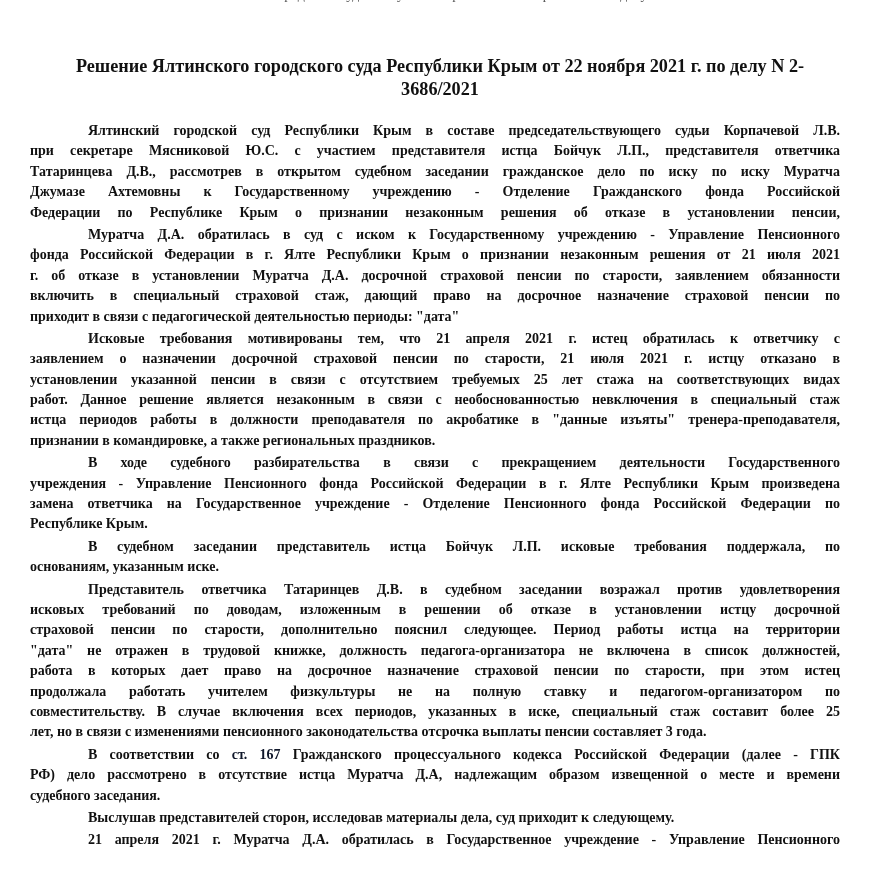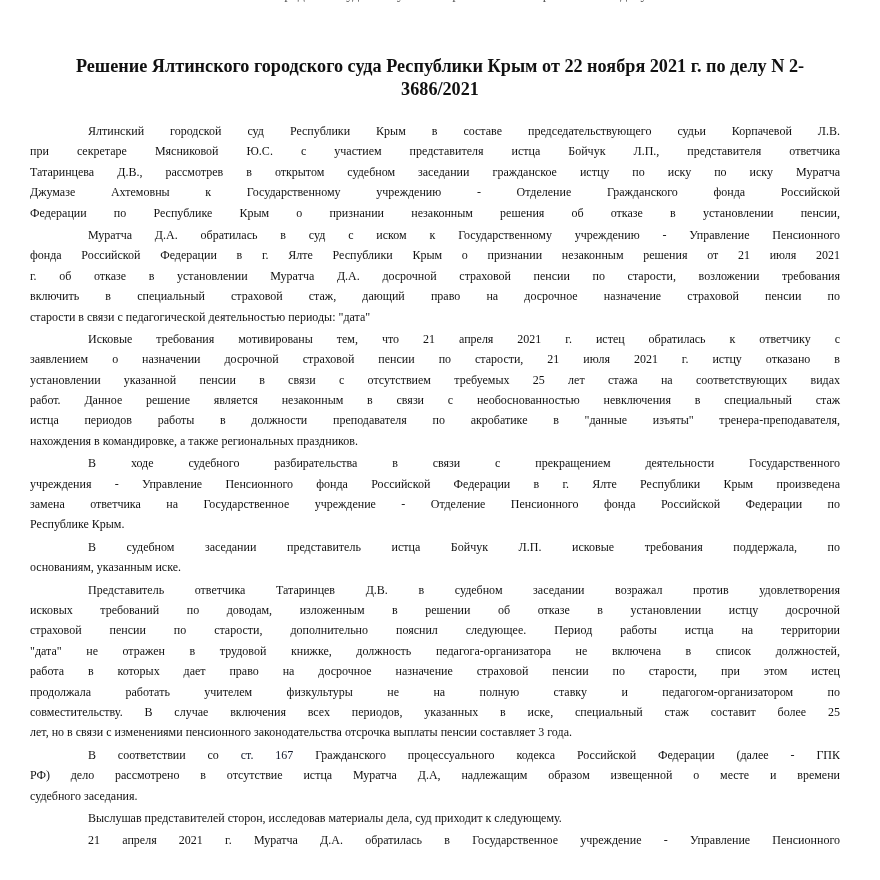--- a/index.html
+++ b/index.html
@@ -51,27 +51,28 @@
       left: 30px;
       top: 121px;
       width: 810px;
     }
     .para {
       margin: 0 0 2px 0;
       padding: 0;
     }
     .line {
       display: block;
-      font-size: 12px;
+      font-size: 14px;
       line-height: 20.4px;
       height: 20.4px;
       white-space: nowrap;
       text-align: justify;
       text-align-last: justify;
       overflow: visible;
+      font-weight: bold;
     }
     .line.first {
       padding-left: 58px;
     }
     .line.last {
       text-align-last: left;
     }
     a.link {
       color: #2a2ad2;
       text-decoration: none;
@@ -87,40 +88,40 @@
   <h1 class="title">
     <span>Решение Ялтинского городского суда Республики Крым от 22 ноября 2021 г. по делу N 2-</span><br>
     <span>3686/2021</span>
   </h1>
 
   <div class="body">
 
     <div class="para">
       <span class="line first">Ялтинский городской суд Республики Крым в составе председательствующего судьи Корпачевой Л.В.</span>
       <span class="line">при секретаре Мясниковой Ю.С. с участием представителя истца Бойчук Л.П., представителя ответчика</span>
-      <span class="line">Татаринцева Д.В., рассмотрев в открытом судебном заседании гражданское истцу по иску по иску Муратча</span>
+      <span class="line">Татаринцева Д.В., рассмотрев в открытом судебном заседании гражданское дело по иску по иску Муратча</span>
       <span class="line">Джумазе Ахтемовны к Государственному учреждению - Отделение Гражданского фонда Российской</span>
       <span class="line">Федерации по Республике Крым о признании незаконным решения об отказе в установлении пенсии,</span>
     </div>
 
     <div class="para">
       <span class="line first">Муратча Д.А. обратилась в суд с иском к Государственному учреждению - Управление Пенсионного</span>
       <span class="line">фонда Российской Федерации в г. Ялте Республики Крым о признании незаконным решения от 21 июля 2021</span>
-      <span class="line">г. об отказе в установлении Муратча Д.А. досрочной страховой пенсии по старости, возложении требования</span>
+      <span class="line">г. об отказе в установлении Муратча Д.А. досрочной страховой пенсии по старости, заявлением обязанности</span>
       <span class="line">включить в специальный страховой стаж, дающий право на досрочное назначение страховой пенсии по</span>
-      <span class="line last">старости в связи с педагогической деятельностью периоды: "дата"</span>
+      <span class="line last">приходит в связи с педагогической деятельностью периоды: "дата"</span>
     </div>
 
     <div class="para">
       <span class="line first">Исковые требования мотивированы тем, что 21 апреля 2021 г. истец обратилась к ответчику с</span>
       <span class="line">заявлением о назначении досрочной страховой пенсии по старости, 21 июля 2021 г. истцу отказано в</span>
       <span class="line">установлении указанной пенсии в связи с отсутствием требуемых 25 лет стажа на соответствующих видах</span>
       <span class="line">работ. Данное решение является незаконным в связи с необоснованностью невключения в специальный стаж</span>
       <span class="line">истца периодов работы в должности преподавателя по акробатике в "данные изъяты" тренера-преподавателя,</span>
-      <span class="line last">нахождения в командировке, а также региональных праздников.</span>
+      <span class="line last">признании в командировке, а также региональных праздников.</span>
     </div>
 
     <div class="para">
       <span class="line first">В ходе судебного разбирательства в связи с прекращением деятельности Государственного</span>
       <span class="line">учреждения - Управление Пенсионного фонда Российской Федерации в г. Ялте Республики Крым произведена</span>
       <span class="line">замена ответчика на Государственное учреждение - Отделение Пенсионного фонда Российской Федерации по</span>
       <span class="line last">Республике Крым.</span>
     </div>
 
     <div class="para">

